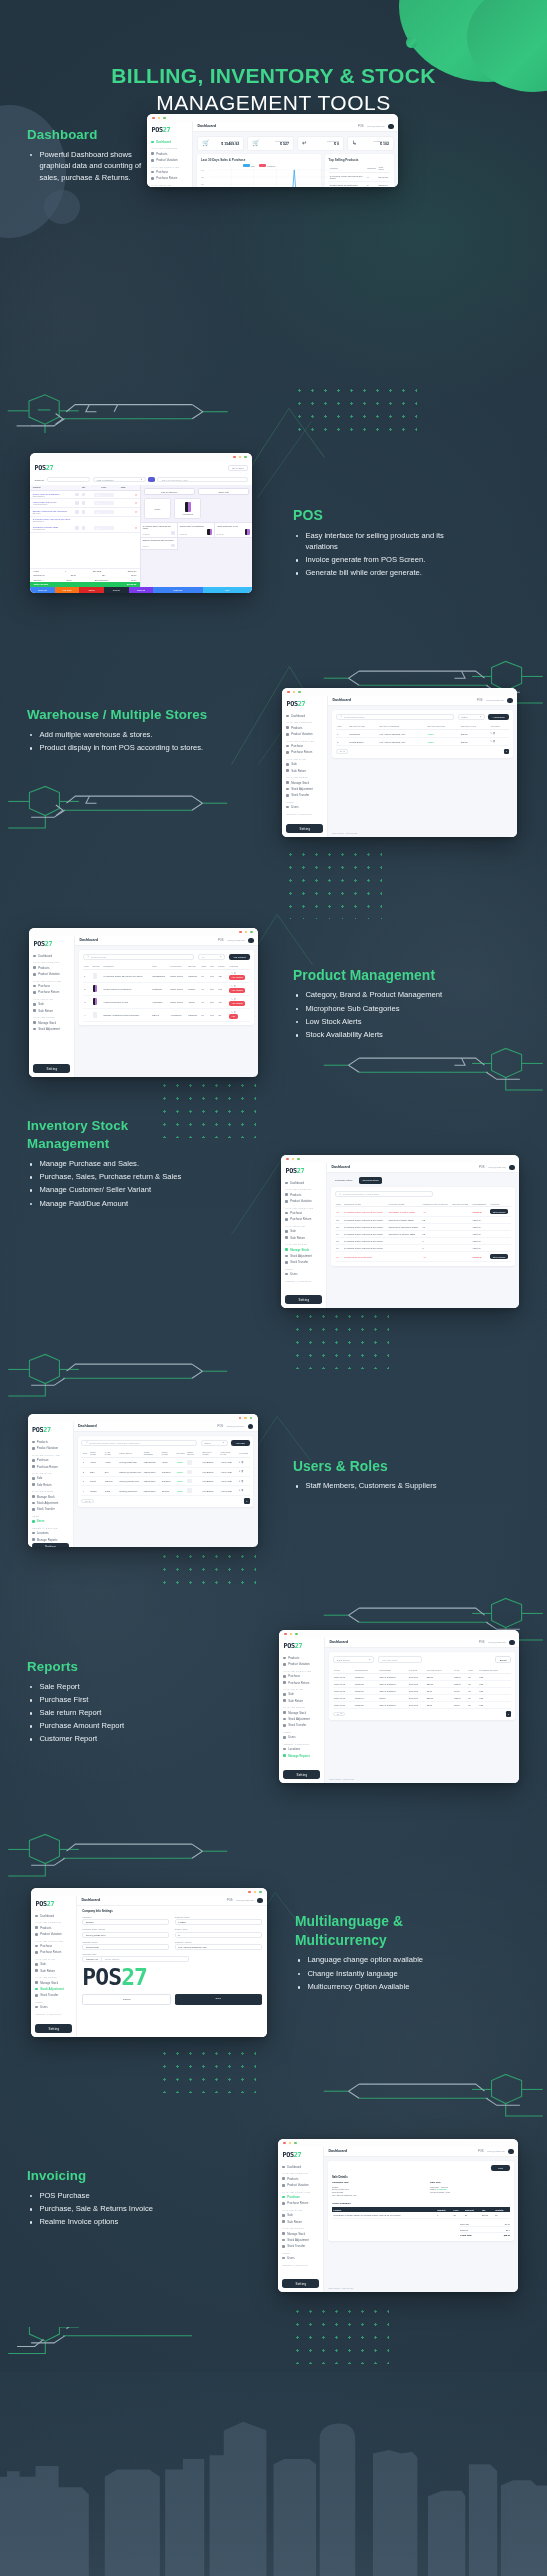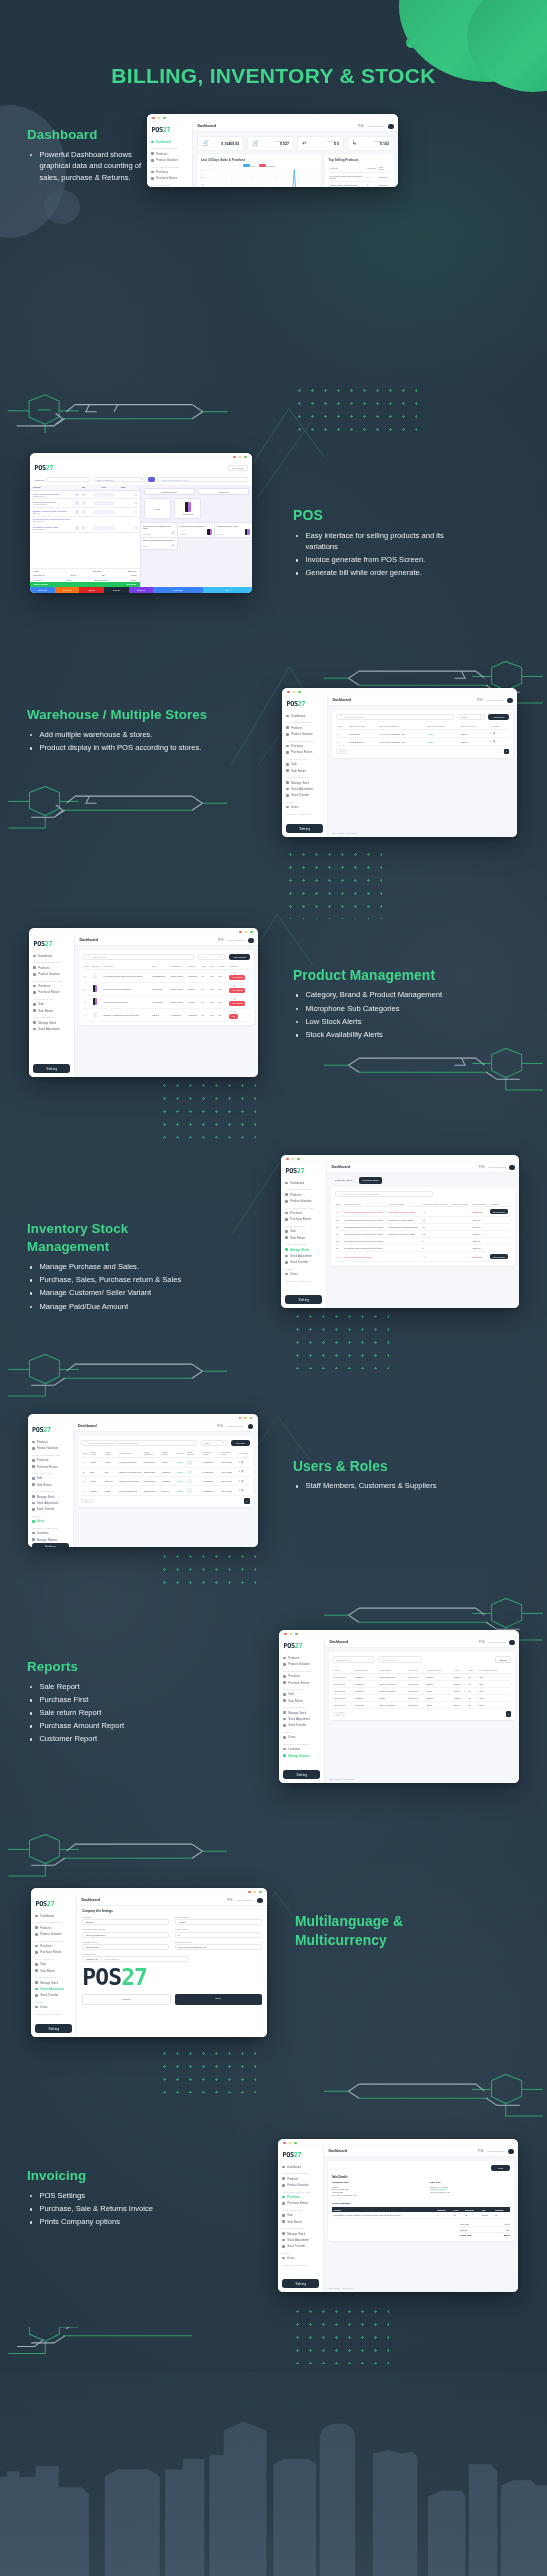--- a/index.html
+++ b/index.html
@@ -397,20 +397,21 @@
       <stop offset="60%" stop-color="#3d5263" stop-opacity="0.22"></stop>
       <stop offset="100%" stop-color="#4a5f70" stop-opacity="0.35"></stop>
     </linearGradient>
   </defs>
 </svg>
 
 <div class="vignette"></div>
 
 <div class="header">
   <div class="title1">BILLING, INVENTORY &amp; STOCK</div>
+  <div class="title2">MANAGEMENT TOOLS</div>
 </div>
 
 <div class="feature" style="left:27px; top:126px; width:133px;">
   <div class="feat-title">Dashboard</div>
   <ul class="feat-list">
     <li>Powerful Dashboard shows graphical data and counting of sales, purchase &amp; Returns.</li>
   </ul>
 </div>
 
 <div class="shot" style="left:147px; top:114px; width:251px; height:73px;">
@@ -744,21 +745,21 @@
     <li>Easy interface for selling products and its variations</li>
     <li>Invoice generate from POS Screen.</li>
     <li>Generate bill while order generate.</li>
   </ul>
 </div>
 
 <div class="feature" style="left:27px; top:706px; width:187px;">
   <div class="feat-title">Warehouse / Multiple Stores</div>
   <ul class="feat-list">
     <li>Add multiple warehouse &amp; stores.</li>
-    <li>Product display in with POS according to stores.</li>
+    <li>Product display in front POS according to stores.</li>
   </ul>
 </div>
 
 <div class="shot" style="left:282px; top:688px; width:235px; height:149px;">
   <div class="shot-bar">
     <span class="dotr"></span>
     <span class="doty"></span>
     <span class="dotg"></span>
   </div>
   <div class="shot-body">
@@ -1030,21 +1031,21 @@
 <div class="feature" style="left:293px; top:966px; width:173px;">
   <div class="feat-title" style="font-size:13.8px;">Product Management</div>
   <ul class="feat-list">
     <li>Category, Brand &amp; Product Management</li>
     <li>Microphone Sub Categories</li>
     <li>Low Stock Alerts</li>
     <li>Stock Availability Alerts</li>
   </ul>
 </div>
 
-<div class="feature" style="left:27px; top:1220px; width:187px;">
+<div class="feature" style="left:27px; top:1117px; width:187px;">
   <div class="feat-title">Inventory Stock Management</div>
   <ul class="feat-list">
     <li>Manage Purchase and Sales.</li>
     <li>Purchase, Sales, Purchase return &amp; Sales</li>
     <li>Manage Customer/ Seller Variant</li>
     <li>Manage Paid/Due Amount</li>
   </ul>
 </div>
 
 <div class="shot" style="left:281px; top:1155px; width:238px; height:153px;">
@@ -1679,28 +1680,33 @@
           <div class="btn-lite">Cancel</div>
           <div class="btn-dark">Save</div>
         </div>
       </div>
     </div>
   </div>
 </div>
 
 <div class="feature" style="left:295px; top:1912px; width:169px;">
   <div class="feat-title" style="font-size:13.8px;">Multilanguage &amp; Multicurrency</div>
+  <ul class="feat-list">
+    <li>Language change option available</li>
+    <li>Change Instantly language</li>
+    <li>Multicurrency Option Available</li>
+  </ul>
 </div>
 
 <div class="feature" style="left:27px; top:2167px; width:187px;">
   <div class="feat-title">Invoicing</div>
   <ul class="feat-list">
-    <li>POS Settings</li>
+    <li>POS Purchase</li>
     <li>Purchase, Sale &amp; Returns Invoice</li>
-    <li>Prints Company options</li>
+    <li>Realme Invoice options</li>
   </ul>
 </div>
 
 <div class="shot" style="left:278px; top:2139px; width:240px; height:153px;">
   <div class="shot-bar">
     <span class="dotr"></span>
     <span class="doty"></span>
     <span class="dotg"></span>
   </div>
   <div class="shot-body">

